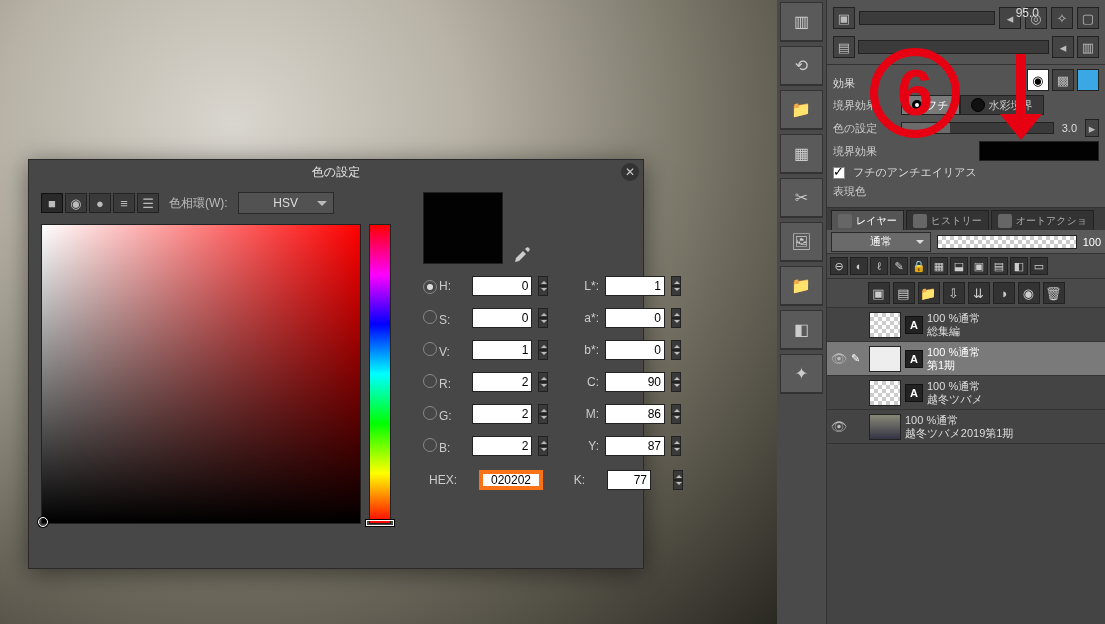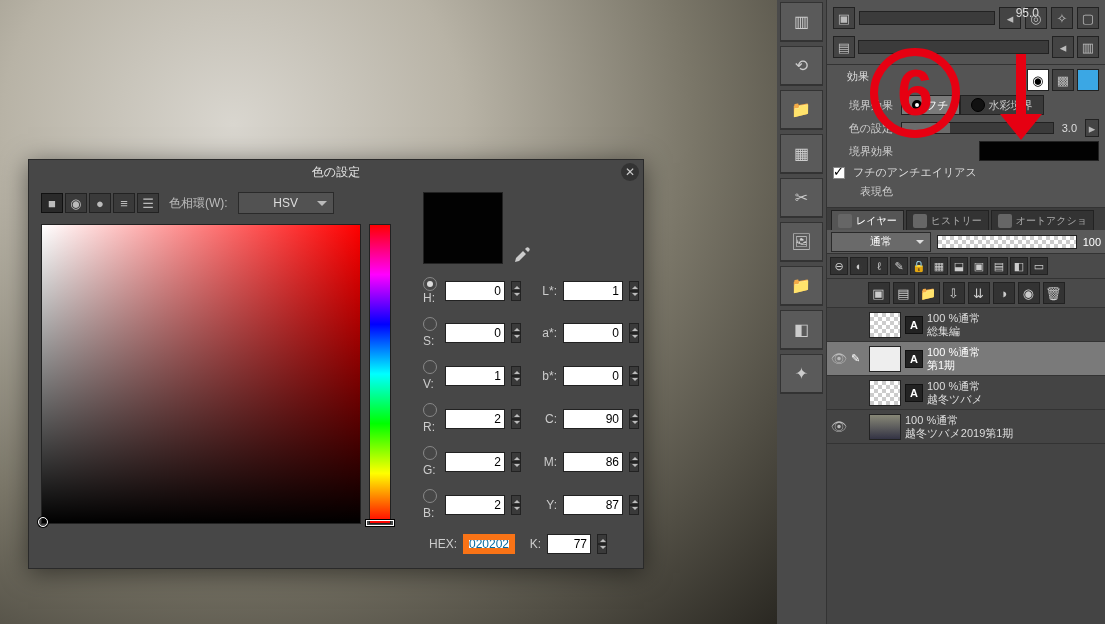--- a/index.html
+++ b/index.html
@@ -49,44 +49,44 @@
   .radio { width: 14px; height: 14px; border: 1px solid #888; border-radius: 50%; display:inline-flex; align-items:center; justify-content:center; margin-right: 2px; }
   .radio.on::after { content:""; width:6px; height:6px; border-radius:50%; background:#ddd; }
   .num-lab { color:#ccc; text-align:right; min-width: 28px; }
   .num-in { height: 20px; background: #fff; color:#000; border: 1px solid #222; text-align: right; padding: 0 3px; font-size: 12px; }
   .spin { width: 10px; height: 20px; display: flex; flex-direction: column; }
   .spin div { flex:1; background:#3a3a3a; border:1px solid #222; position:relative; cursor:pointer; }
   .spin div::after { content:""; position:absolute; left:2px; border:3px solid transparent; }
   .spin .up::after { bottom:1px; border-bottom-color:#bbb; }
   .spin .dn::after { top:1px; border-top-color:#bbb; }
 
-  .hex-row { margin-top: 14px; display: flex; align-items: center; gap: 6px; }
-  .hex-in { width: 52px; height: 20px; background:#fff; color:#0369a1; border:6px solid #f97316; text-align:center; font-size:12px; }
+  .hex-row { margin-top: 14px; display: flex; align-items: center; gap: 22px; }
+  .hex-in { width: 64px; height: 20px; background:#fff; color:#000000; border:4px solid #f97316; text-align:center; font-size:12px; }
 
   .btn-col { position:absolute; top: 36px; right: 12px; width: 76px; display:flex; flex-direction:column; gap:6px; }
   .btn { height: 24px; background:#5a5a5a; border:1px solid #2a2a2a; color:#eee; font-size:12px; display:flex; align-items:center; justify-content:center; cursor:pointer; border-radius:2px; }
 
   
   .right { position:absolute; left: 777px; top:0; width: 328px; height:624px; background:#4f4f4f; display:flex; }
   .toolstrip { width: 50px; background:#4a4a4a; border-right:1px solid #333; display:flex; flex-direction:column; }
   .ts-btn { height:40px; margin:2px 3px; background:#5a5a5a; border:1px solid #333; display:flex; align-items:center; justify-content:center; color:#ccc; font-size:16px; border-bottom:2px solid #333;}
 
   .panels { flex:1; background:#545454; color:#ddd; font-size:11px; display:flex; flex-direction:column; }
   .toolprop { padding: 4px 6px; border-bottom:1px solid #333; }
   .toolprop-row1 { display:flex; align-items:center; gap:4px; height:28px; position:relative; }
   .slider-track { flex:1; height:14px; background:#3b3b3b; position:relative; border:1px solid #222; }
   .slider-num { position:absolute; right:60px; top:2px; font-size:12px; color:#ddd; }
   .toolprop-row2 { height:26px; display:flex; align-items:center; gap:3px; margin-top:2px; }
   .mini { width:22px; height:22px; background:#444; border:1px solid #222; display:flex; align-items:center; justify-content:center; color:#bbb; font-size:13px; }
 
   .section { border-bottom:1px solid #333; padding: 4px 6px; }
-  .sec-hdr { display:flex; align-items:flex-start; gap:3px; height:22px; color:#ddd;margin-left:14px; }
+  .sec-hdr { display:flex; align-items:flex-end; gap:3px; height:22px; color:#ddd; }
   .sec-hdr .tool-row { margin-left:auto; display:flex; gap:3px; }
   .kv { display:flex; align-items:center; gap:8px; margin:4px 0; }
-  .kv .lab { width: 60px; color:#ccc;text-align:right; }
+  .kv .lab { width: 60px; color:#ccc; }
   .kv .val { color:#ddd; }
   .seg { display:flex; align-items:center; gap:0; }
   .seg .segbtn { height:20px; padding:0 10px; background:#3a3a3a; border:1px solid #222; display:flex; align-items:center; gap:4px; color:#ccc; cursor:pointer; }
   .seg .segbtn.active { background:#7a7a7a; color:#fff; }
   .seg .dot { width:10px;height:10px;border-radius:50%;background:#111;display:inline-block; }
   .seg .bigdot { width:14px;height:14px;border-radius:50%;background:#111;display:inline-block;border:1px solid #000; }
   .thin-slider { flex:1; height:12px; background:#3b3b3b; border:1px solid #222; position:relative; }
   .thin-slider .fill { position:absolute; left:0; top:0; bottom:0; width:32%; background:#6b6b6b; }
   .swatch-sm { width: 120px; height:20px; background:#020202; border:1px solid #222; margin-left:auto; }
   .checkbox { width:12px;height:12px;border:1px solid #888;background:#fff; position:relative; }

